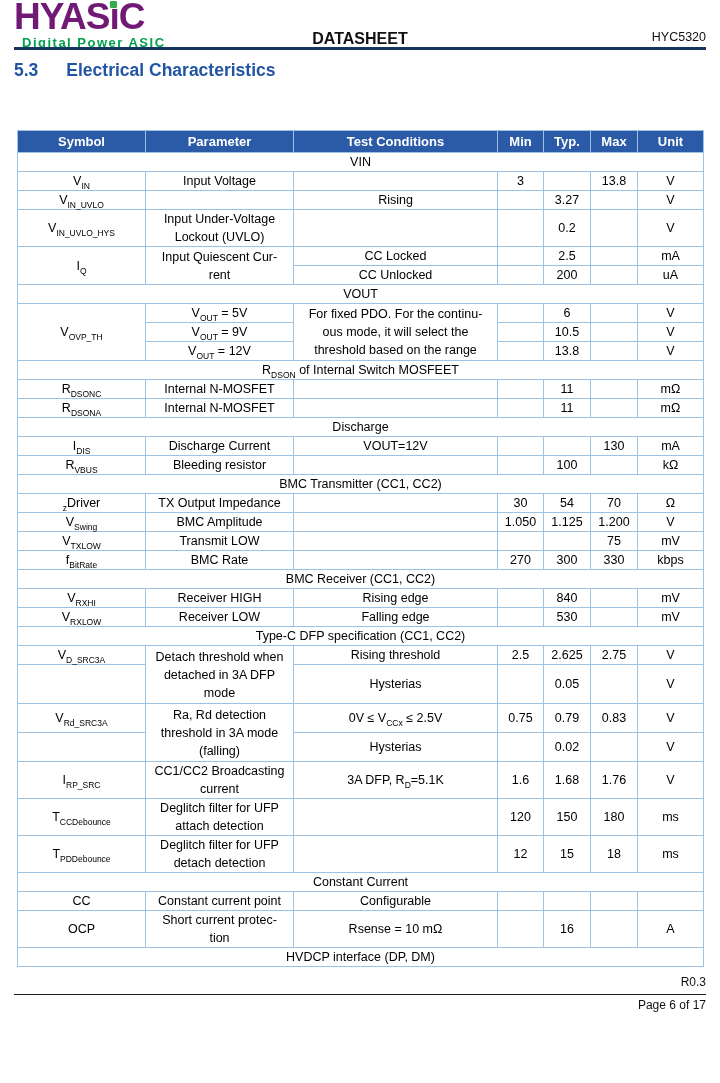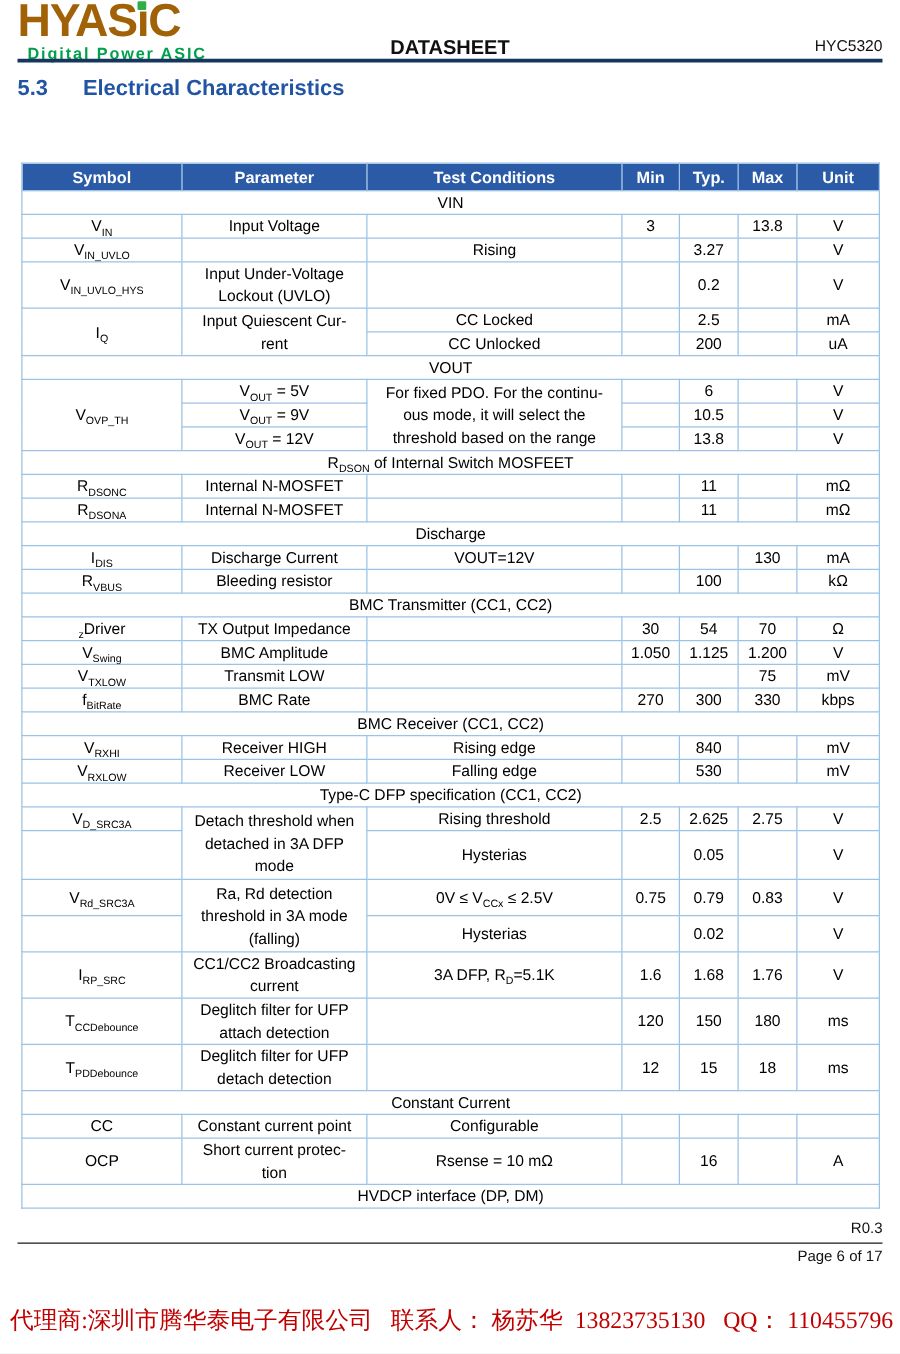--- a/index.html
+++ b/index.html
@@ -1,21 +1,21 @@
 <!DOCTYPE html>
 <html><head>
 <meta charset="utf-8">
 <style>
   html,body{margin:0;padding:0;background:#e8e8e8;}
   #page{position:relative;width:720px;height:1083px;background:#ffffff;overflow:hidden;
         font-family:"Liberation Sans",sans-serif;color:#111;}
 
   
   #logo{position:absolute;left:14px;top:0px;}
-  #logo-title{font-size:37px;font-weight:bold;letter-spacing:-1px;color:#a16207;line-height:34px;}
+  #logo-title{font-size:37px;font-weight:bold;letter-spacing:-1px;color:#701a75;line-height:34px;}
   #logo-title .ii{position:relative;display:inline-block;}
   #logo-title .idot{position:absolute;left:1px;top:1px;width:7px;height:7px;border-radius:1px;background:#2fae4a;}
   #logo-sub{font-size:13px;font-weight:bold;color:#00a14b;letter-spacing:1.5px;margin-top:1px;padding-left:8px;}
   #doc-type{position:absolute;left:0;right:0;top:30px;text-align:center;font-size:16px;font-weight:bold;}
   #part-number{position:absolute;right:14px;top:30px;font-size:12.5px;}
   #header-rule{position:absolute;left:14px;right:14px;top:47px;height:3px;background:#17365d;}
 
   
   #sec-heading{position:absolute;left:14px;top:60px;font-size:17.5px;font-weight:bold;color:#2155a3;}
   #sec-heading .num{margin-right:28px;}
@@ -340,15 +340,14 @@
         </tr>
         <tr>
           <td colspan="7" class="sec">HVDCP interface (DP, DM)</td>
         </tr>
       </tbody>
   </table>
 
   <div id="rev">R0.3</div>
   <div id="footer-rule"></div>
   <div id="page-num">Page 6 of 17</div>
-  <div id="distributor">代理商:深圳市腾华泰电子有限公司   联系人： 杨苏华  13823735130   QQ： 110455796</div>
 
 </div>
 
 </body></html>

